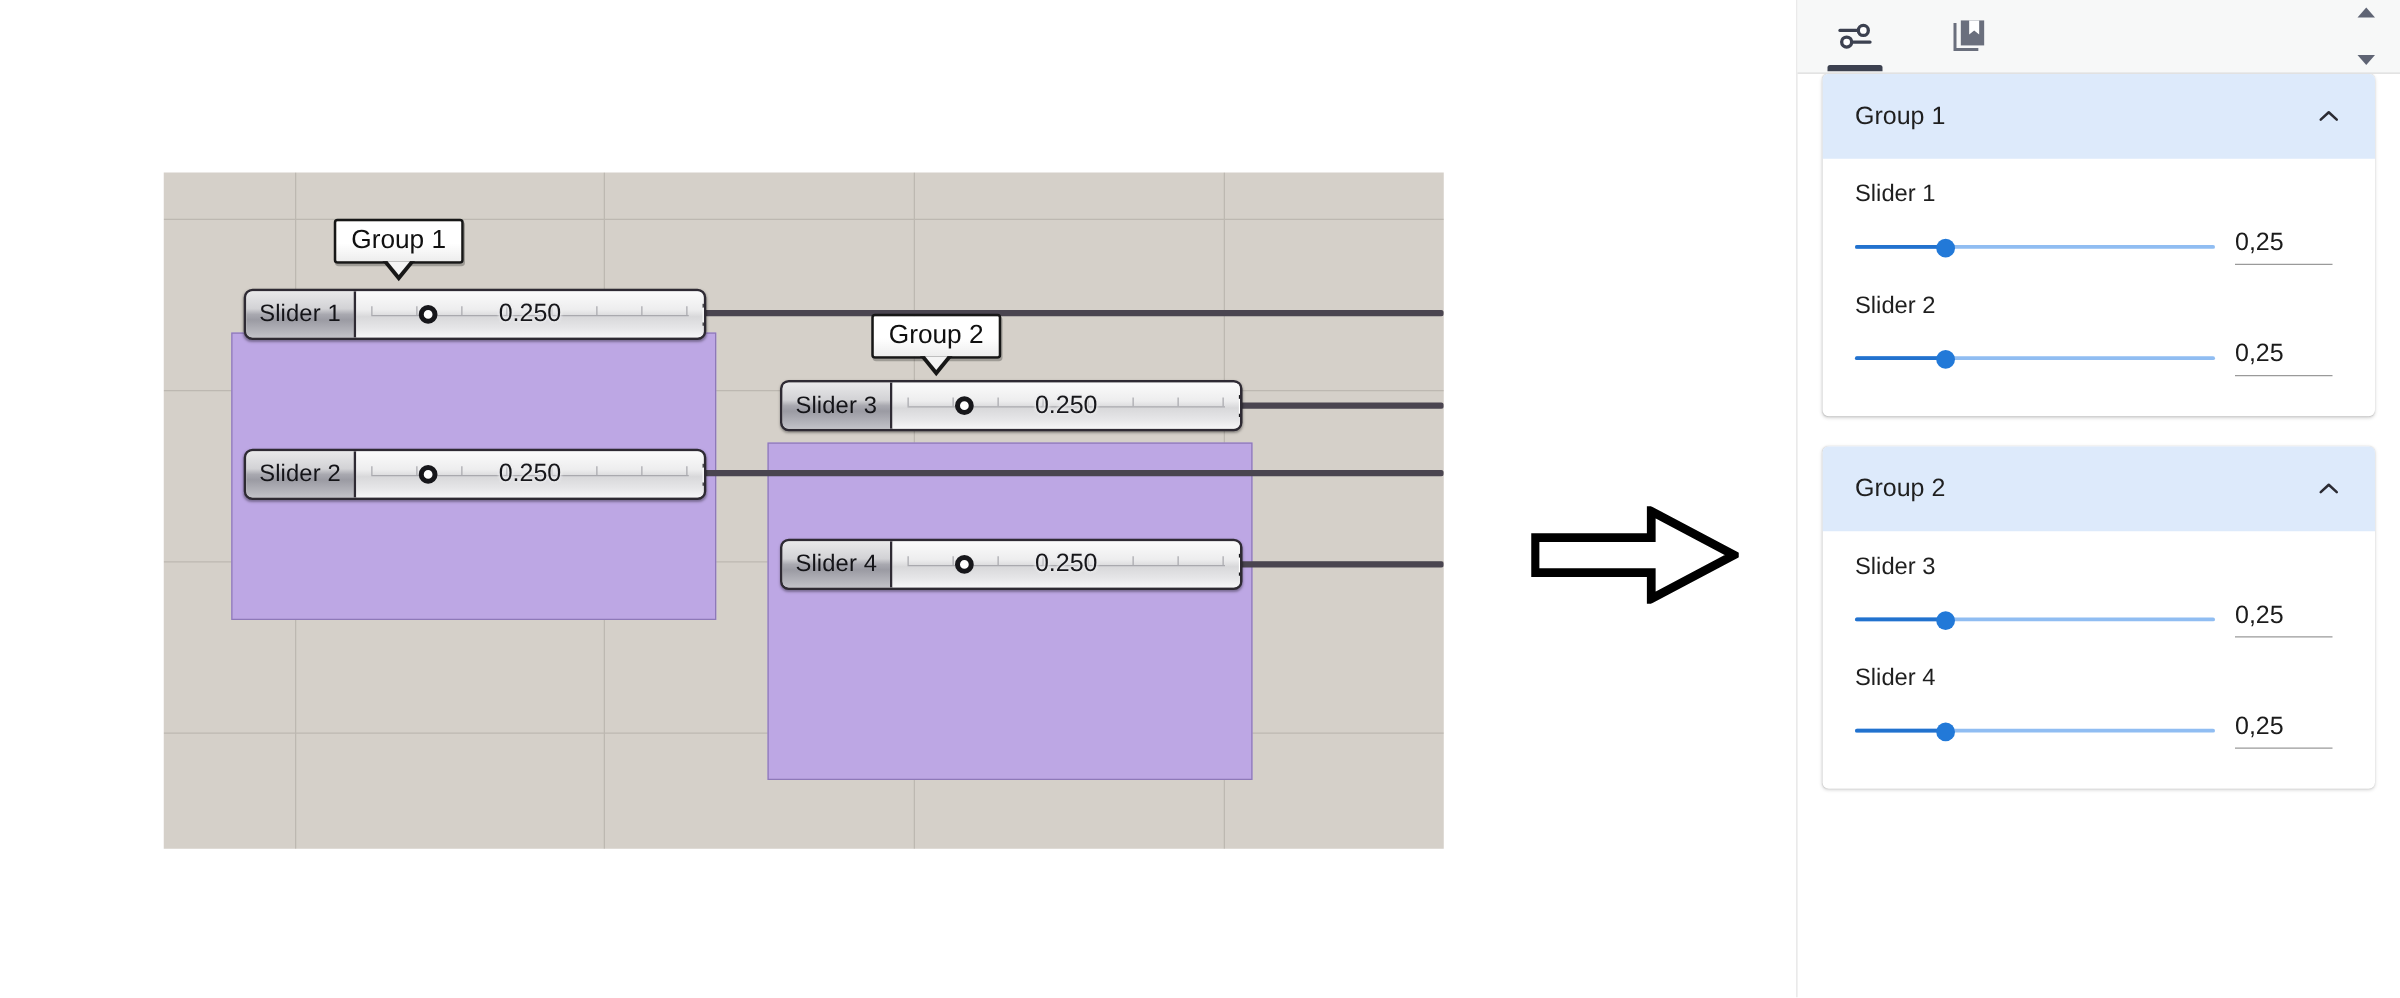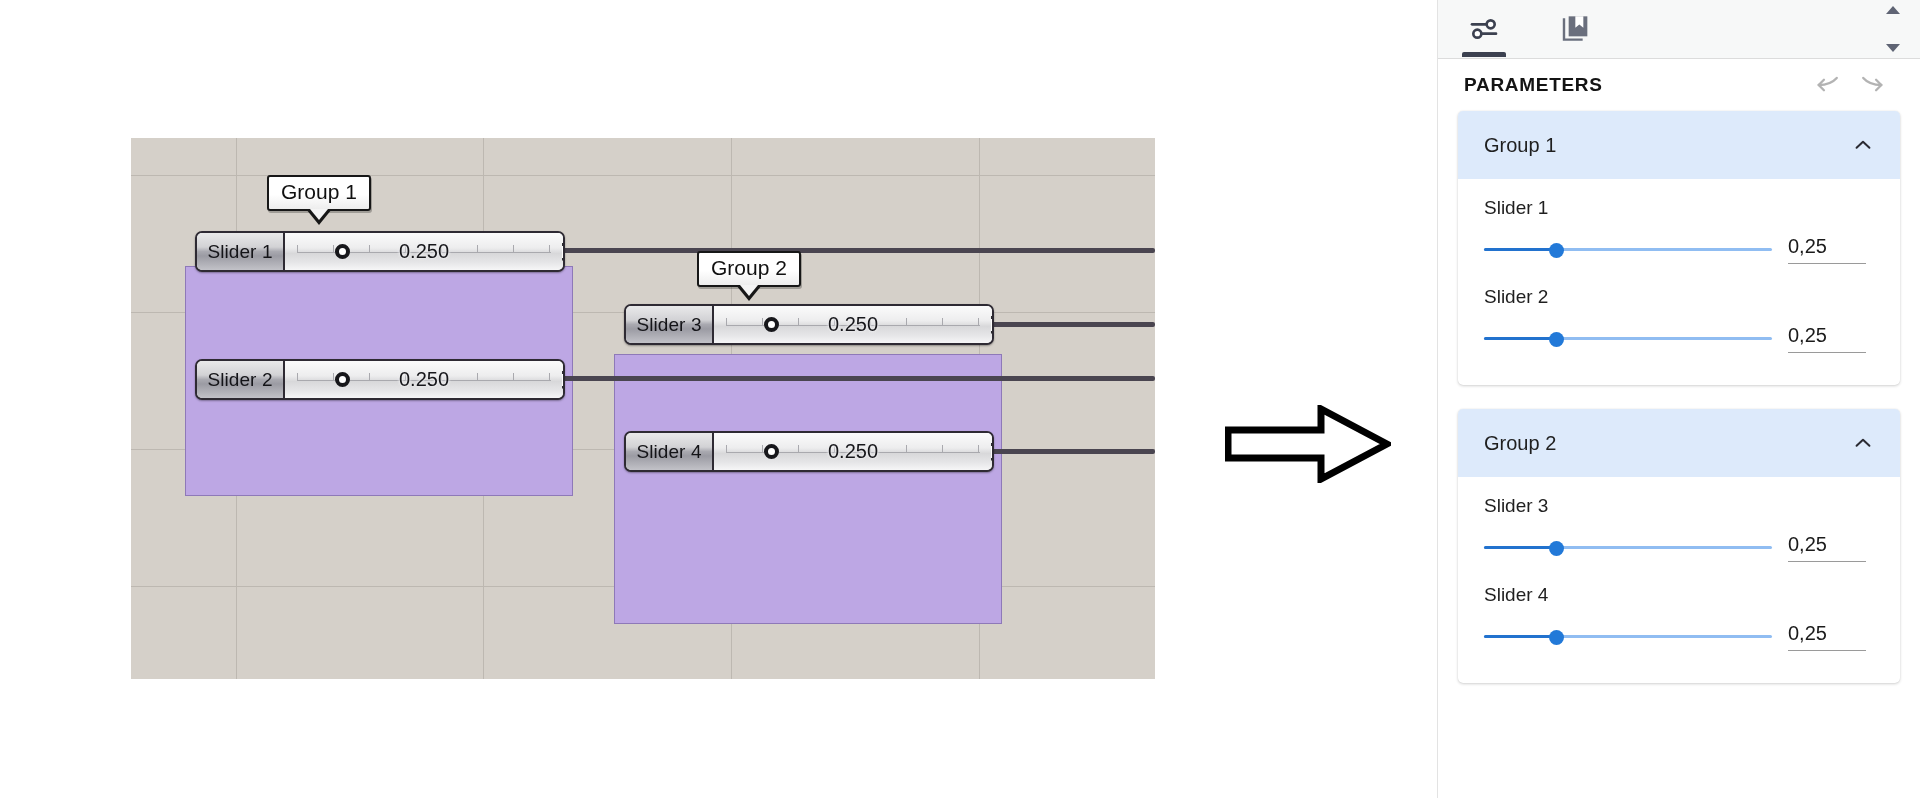--- a/index.html
+++ b/index.html
@@ -288,37 +288,20 @@
           <path d="M11.5 2.5 L11.5 11 L14.5 8.6 L17.5 11 L17.5 2.5 Z" fill="#ffffff"></path>
         </svg>
       </div>
 
       <div class="spinner">
         <div class="tri-up"></div>
         <div class="tri-dn"></div>
       </div>
     </div>
 
-    <div class="panel-head">
-      <div class="panel-title">PARAMETERS</div>
-
-      <div class="hbtn">
-        <svg width="28" height="28" viewBox="0 0 24 24">
-          <path d="M8.5 7.5 L4 12 L8.5 16.5" fill="none" stroke="#b3b3b3" stroke-width="2" stroke-linecap="round" stroke-linejoin="round"></path>
-          <path d="M4 12 C10 12 16 10 19.5 6" fill="none" stroke="#b3b3b3" stroke-width="2" stroke-linecap="round"></path>
-        </svg>
-      </div>
-
-      <div class="hbtn">
-        <svg width="28" height="28" viewBox="0 0 24 24">
-          <path d="M15.5 7.5 L20 12 L15.5 16.5" fill="none" stroke="#b3b3b3" stroke-width="2" stroke-linecap="round" stroke-linejoin="round"></path>
-          <path d="M20 12 C14 12 8 10 4.5 6" fill="none" stroke="#b3b3b3" stroke-width="2" stroke-linecap="round"></path>
-        </svg>
-      </div>
-    </div>
 
     <div class="cards">
 
       <div class="card">
         <div class="card-head">
           <div class="card-title">Group 1</div>
           <svg class="chev" viewBox="0 0 24 24">
             <path d="M5 15 L12 8.5 L19 15" fill="none" stroke="#2b2b33" stroke-width="2.2" stroke-linecap="round" stroke-linejoin="round"></path>
           </svg>
         </div>

